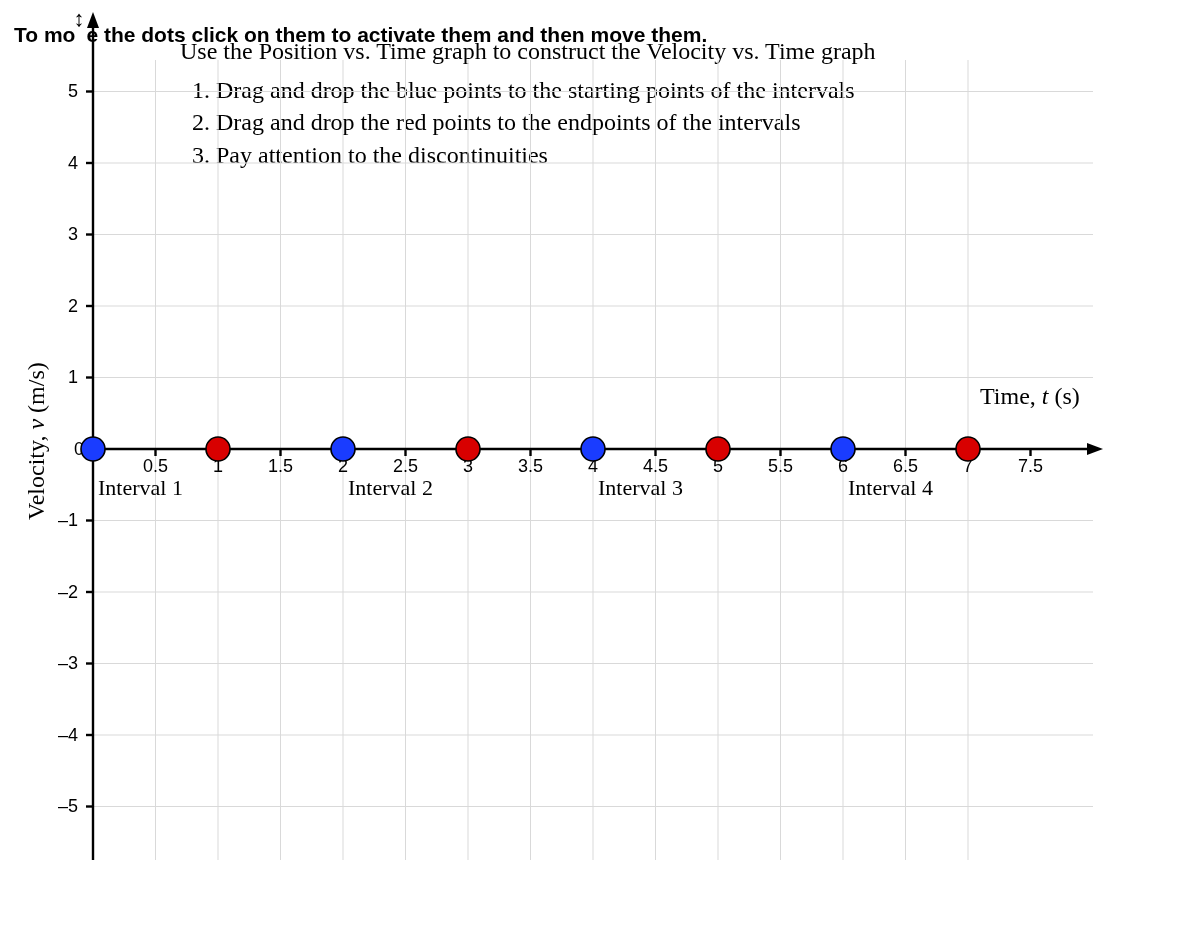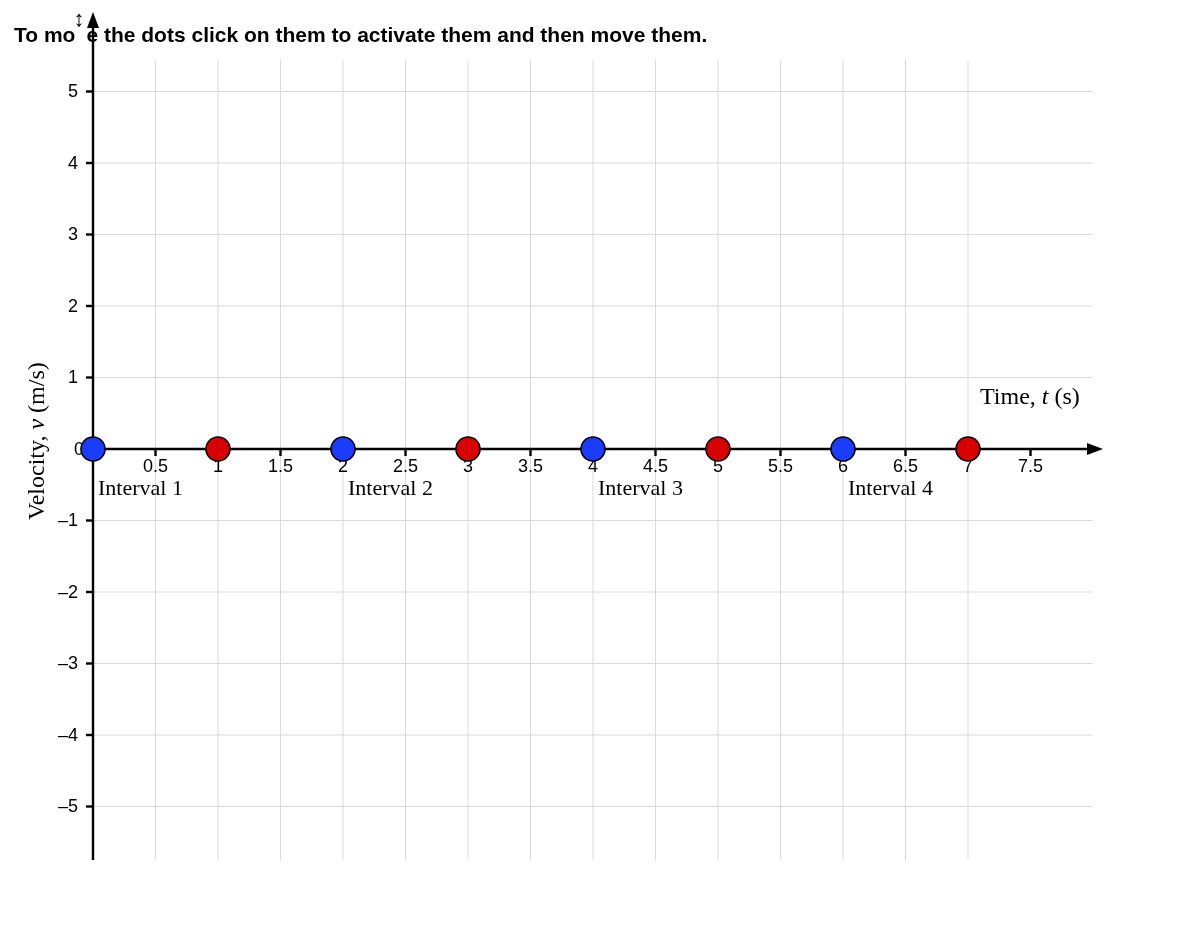--- a/index.html
+++ b/index.html
@@ -96,20 +96,24 @@
 </style>
 </head>
 <body>
 
 <div class="page">
 
   <div class="hint">
     <span>To mo</span><span class="arrow">↕</span><span>e the dots click on them to activate them and then move them.</span>
   </div>
 
+  <div class="plot-title">Use the Position vs. Time graph to construct the Velocity vs. Time graph</div>
+  <div class="plot-instructions">1. Drag and drop the blue points to the starting points of the intervals
+2. Drag and drop the red points to the endpoints of the intervals
+3. Pay attention to the discontinuities</div>
 
   <div class="chart-wrap">
     <svg viewBox="0 0 1200 942" width="1200" height="942">
 
       <g>
 
         <line class="grid-line" x1="93" x2="93" y1="60" y2="860"></line>
         <line class="grid-line" x1="155.5" x2="155.5" y1="60" y2="860"></line>
         <line class="grid-line" x1="218" x2="218" y1="60" y2="860"></line>
         <line class="grid-line" x1="280.5" x2="280.5" y1="60" y2="860"></line>

